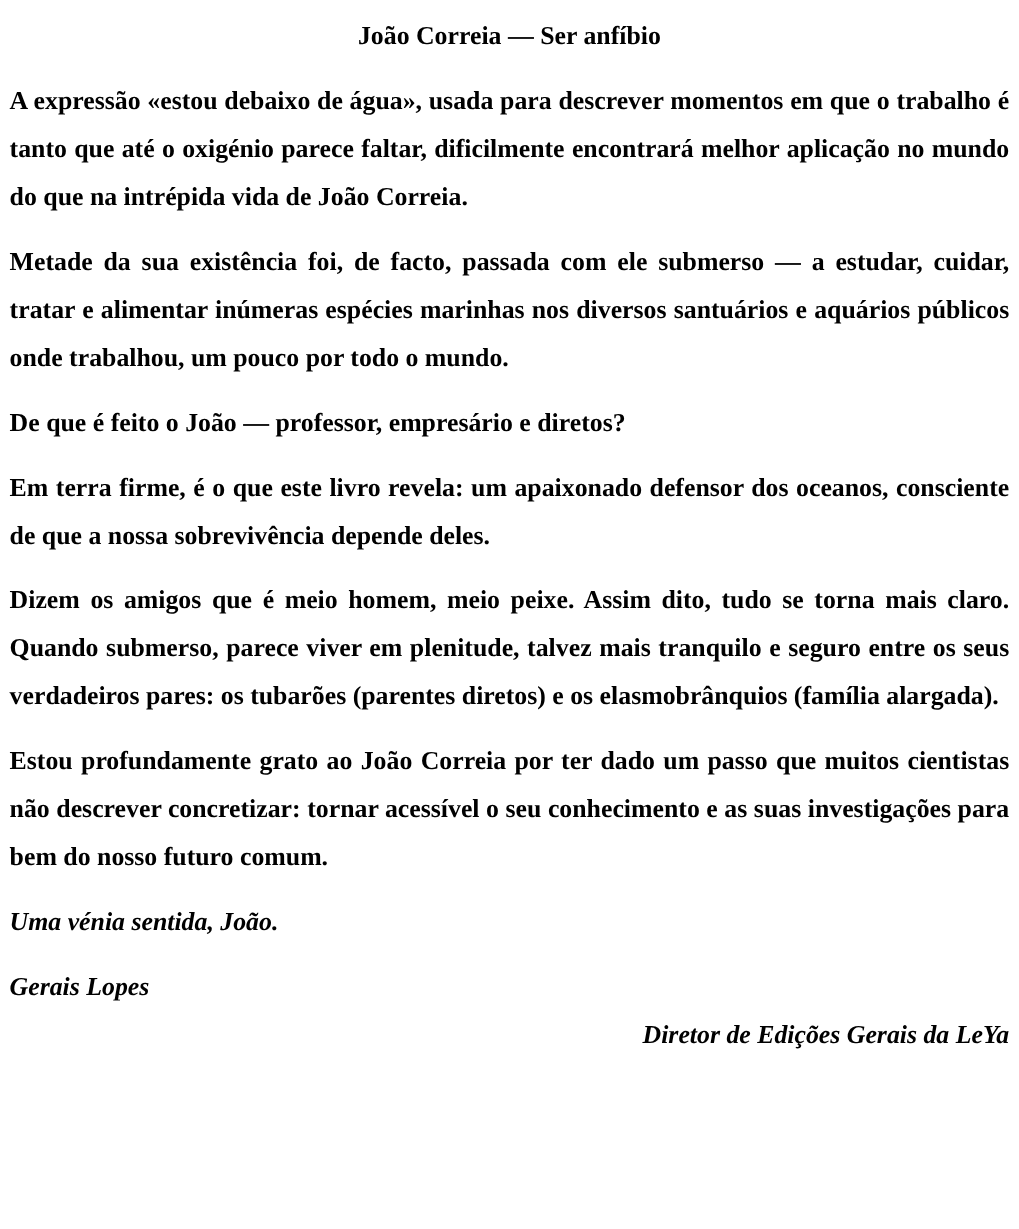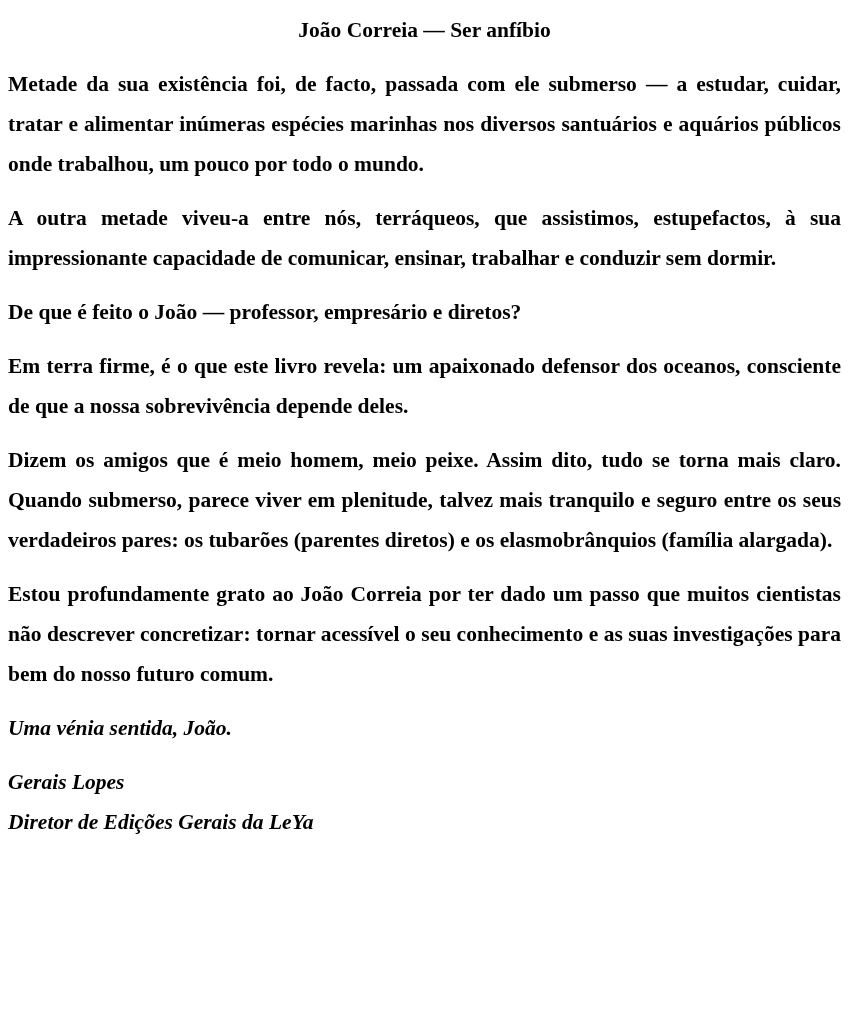--- a/index.html
+++ b/index.html
@@ -37,33 +37,34 @@
   }
   .no-justify {
     text-align: left;
     font-style: italic;
   }
   .signature-name {
     margin-bottom: 0;
   }
   .signature-role {
     margin-bottom: 0;
+    text-align: right;
   }
 </style>
 </head>
 <body>
 
 <div class="page">
 
   <h1 class="doc-title">João Correia — Ser anfíbio</h1>
 
+  <p class="para">A expressão «estou debaixo de água», usada para descrever momentos em que o trabalho é tanto que até o oxigénio parece faltar, dificilmente encontrará melhor aplicação no mundo do que na intrépida vida de João Correia.</p>
 
   <p class="para">Metade da sua existência foi, de facto, passada com ele submerso — a estudar, cuidar, tratar e alimentar inúmeras espécies marinhas nos diversos santuários e aquários públicos onde trabalhou, um pouco por todo o mundo.</p>
 
-  <p class="para">A outra metade viveu-a entre nós, terráqueos, que assistimos, estupefactos, à sua impressionante capacidade de comunicar, ensinar, trabalhar e conduzir sem dormir.</p>
 
   <p class="para">De que é feito o João — professor, empresário e diretos?</p>
 
   <p class="para">Em terra firme, é o que este livro revela: um apaixonado defensor dos oceanos, consciente de que a nossa sobrevivência depende deles.</p>
 
   <p class="para">Dizem os amigos que é meio homem, meio peixe. Assim dito, tudo se torna mais claro. Quando submerso, parece viver em plenitude, talvez mais tranquilo e seguro entre os seus verdadeiros pares: os tubarões (parentes diretos) e os elasmobrânquios (família alargada).</p>
 
   <p class="para">Estou profundamente grato ao João Correia por ter dado um passo que muitos cientistas não descrever concretizar: tornar acessível o seu conhecimento e as suas investigações para bem do nosso futuro comum.</p>
 
   <p class="para no-justify">Uma vénia sentida, João.</p>

